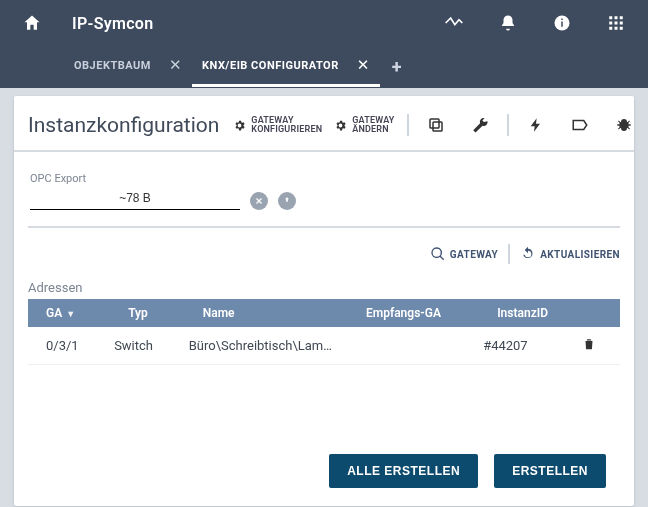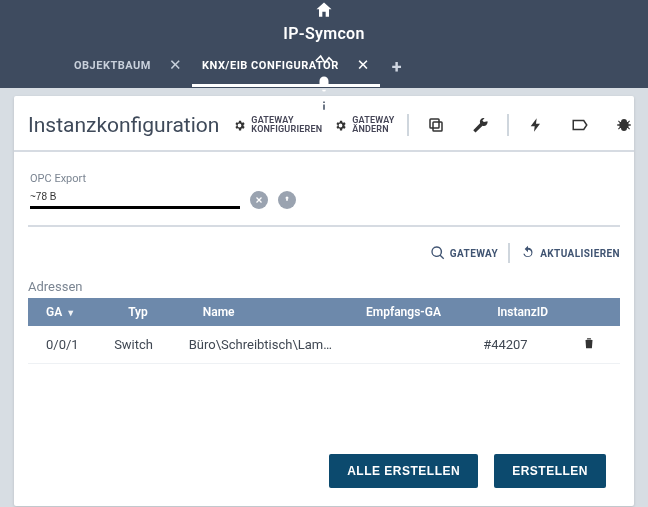--- a/index.html
+++ b/index.html
@@ -10,22 +10,21 @@
     font-size: 13px;
     overflow: hidden;
   }
   .app-header {
     background: #3e4b5f;
     color: #fff;
     height: 46px;
     display: flex;
     align-items: center;
     padding: 0 18px;
-    gap: 4px;
-    flex-direction: column;
+    gap: 26px;
   }
   .app-title { font-size: 16px; font-weight: 600; letter-spacing: .3px; }
   .spacer { flex: 1; }
   .hicon { color: #fff; display:flex; align-items:center; justify-content:center; width:28px; height:28px; cursor:pointer;}
   .tabs-bar {
     background: #3e4b5f;
     color: #cfd6e1;
     height: 42px;
     display: flex;
     align-items: stretch;
@@ -73,27 +72,28 @@
   }
   .chip .gear { font-size:14px; color:#333; margin-right:3px;}
   .toolbar-right { margin-left:auto; display:flex; align-items:center; gap:2px;}
   .tool { width:42px; height:30px; display:flex; align-items:center; justify-content:center; color:#333; cursor:pointer;}
   .tool.sep { border-left: 2px solid #cfd6dd; height:22px; width:1px; margin: 0 4px; cursor:default;}
 
   .field-area { padding: 20px 16px 14px 16px; }
   .field-label { font-size: 11px; color:#7b8592; }
   .field-row { display:flex; align-items:flex-end; gap:10px; margin-top:2px;}
   .text-input {
-    border: none; border-bottom: 3px solid #000000;
+    border: none; border-bottom: 1px solid #000000;
     padding: 4px 0;
-    font-size: 10px;
+    font-size: 12px;
     width: 210px;
     color:#333;
     outline:none;
     background: transparent;
+    text-align: center;
   }
   .round-btn {
     width:18px; height:18px; border-radius:50%;
     background:#9aa3b0; display:flex; align-items:center; justify-content:center;
     cursor:pointer;
   }
   .round-btn svg { width:10px; height:10px; fill:#fff;}
   
   .divider { height:2px; background:#d6dbe2; margin: 2px 14px 2px 14px;}
   
@@ -273,21 +273,21 @@
             <th style="width:80px;"><span>GA</span><span class="sort-ind">▼</span></th>
             <th style="width:80px;">Typ</th>
             <th>Name</th>
             <th style="width:150px;">Empfangs-GA</th>
             <th style="width:90px;">InstanzID</th>
             <th style="width:30px;"></th>
           </tr>
         </thead>
         <tbody>
           <tr>
-            <td>0/0/1</td>
+            <td>0/3/1</td>
             <td>Switch</td>
             <td>Büro\Schreibtisch\Lam…</td>
             <td></td>
             <td>#44207</td>
             <td class="trash">
               <svg width="14" height="14" viewBox="0 0 24 24" fill="#333">
                   <path d="M6 7h12l-1 14H7zM9 4h6l1 2H8z"></path>
                 </svg>
             </td>
           </tr>

